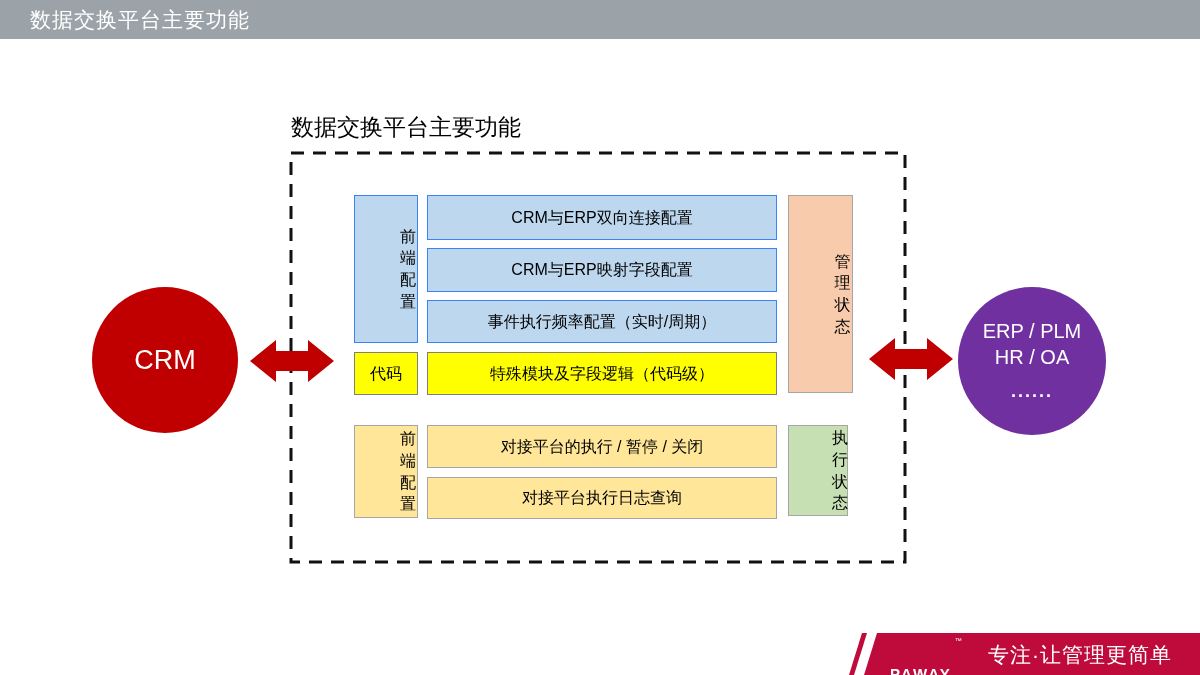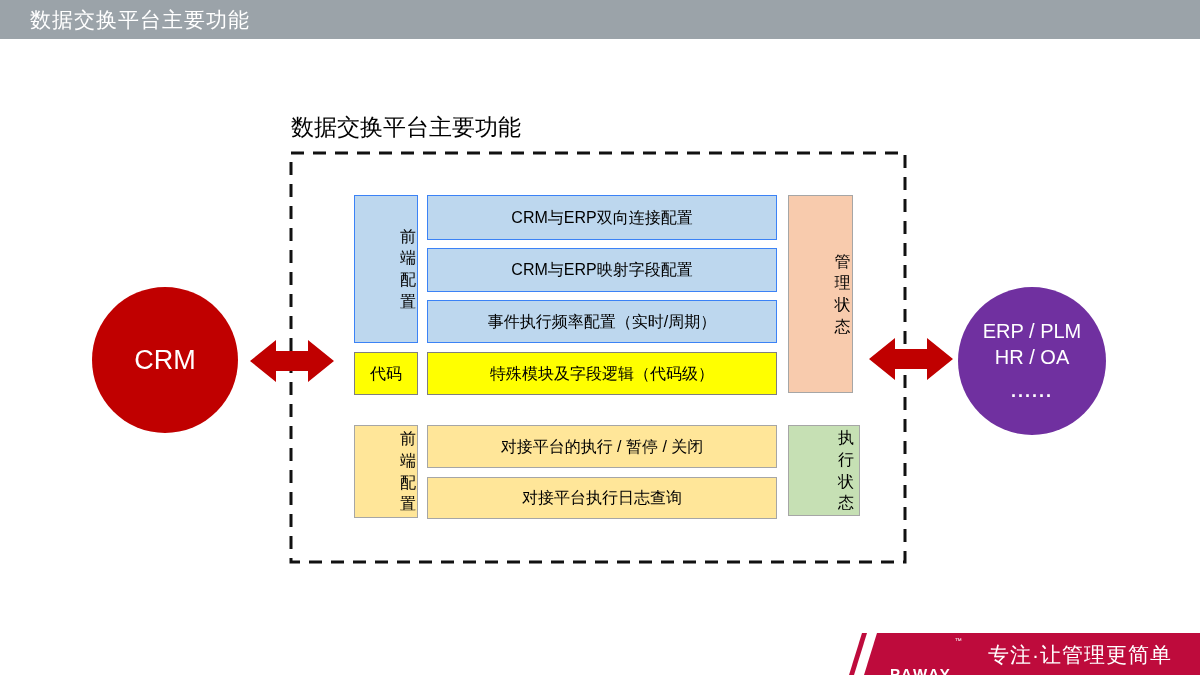--- a/index.html
+++ b/index.html
@@ -71,21 +71,21 @@
     <span>管理</span>
     <span>状态</span>
   </div>
 
   <div class="box tan col" style="left:354px;top:425px;width:64px;height:93px;">
     <span>前端</span>
     <span>配置</span>
   </div>
   <div class="box tan" style="left:427px;top:425px;width:350px;height:43px;">对接平台的执行 / 暂停 / 关闭</div>
   <div class="box tan" style="left:427px;top:477px;width:350px;height:42px;">对接平台执行日志查询</div>
-  <div class="box green col" style="left:788px;top:425px;width:72px;height:91px;">
+  <div class="box green col" style="left:788px;top:425px;width:60px;height:91px;">
     <span>执行</span>
     <span>状态</span>
   </div>
 
   <div class="circle circle-crm">
     <span>CRM</span>
   </div>
   <div class="circle circle-erp">
     <span>ERP / PLM</span>
     <span>HR / OA</span>

